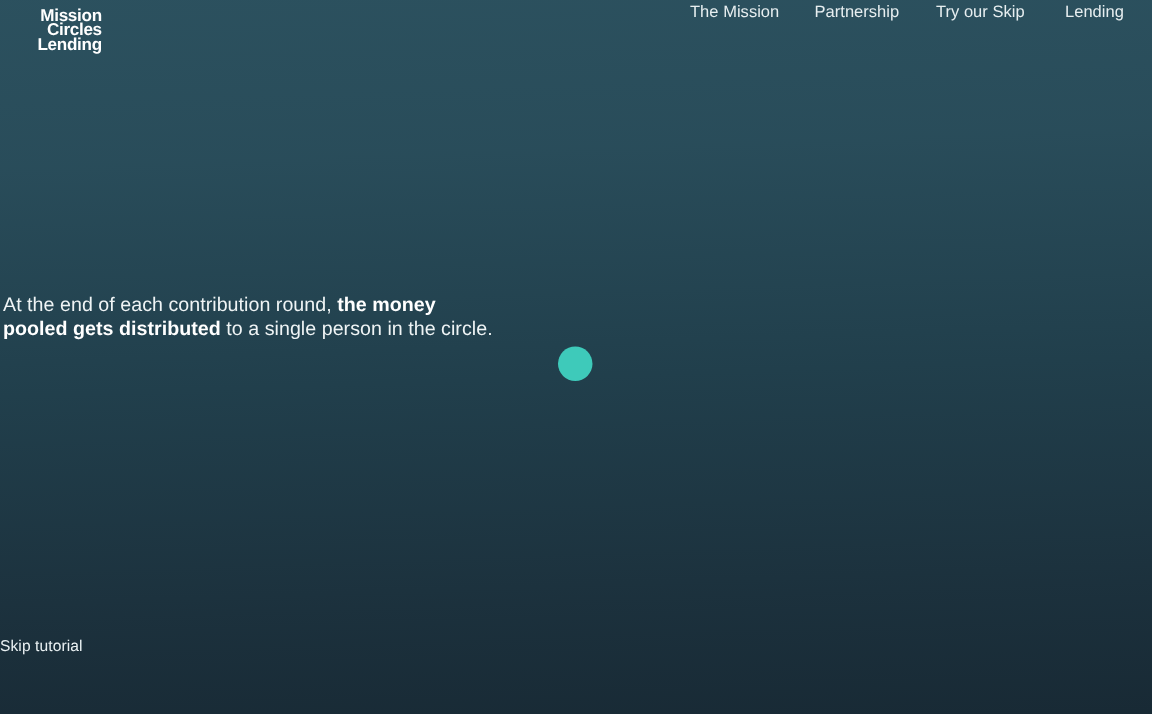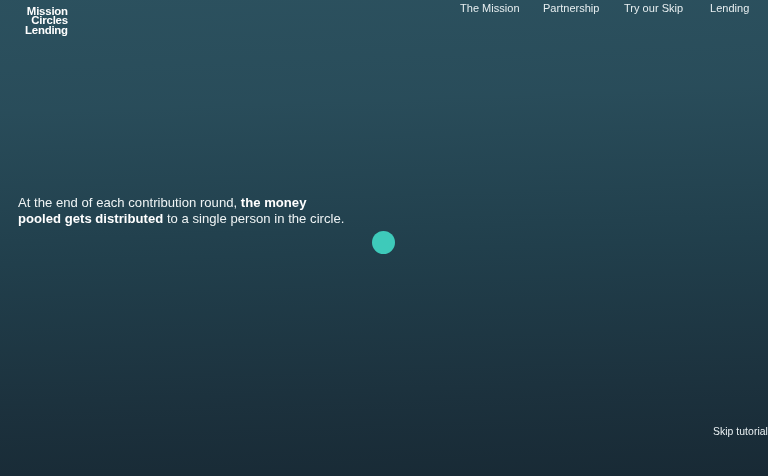--- a/index.html
+++ b/index.html
@@ -16,29 +16,29 @@
 
 .header{position:absolute;left:0;top:0;width:768px;height:44px;z-index:40;}
 .logo{position:absolute;left:18.7px;top:5.2px;display:flex;align-items:flex-start;}
 .logo-text{margin-left:1.2px;margin-top:1.6px;color:#ffffff;font-weight:bold;font-size:11.4px;
   line-height:9.5px;letter-spacing:-0.2px;text-align:right;width:48px;}
 .nav{position:absolute;top:0;left:0;width:768px;height:44px;}
 .nav a{position:absolute;top:2px;color:#e7eef0;font-size:11px;text-decoration:none;
   white-space:nowrap;letter-spacing:.02px;}
 
 
-.copy{position:absolute;left:18px;top:195px;width:332px;z-index:30;color:#eff4f5;}
+.copy{position:absolute;left:2px;top:195px;width:332px;z-index:30;color:#eff4f5;}
 .copy p{margin:0;font-size:13.1px;line-height:15.6px;letter-spacing:.02px;}
 .copy p.p2{margin-top:10px;}
 .copy b{font-weight:bold;color:#ffffff;}
 .nextbtn{position:absolute;left:372px;top:231px;width:23px;height:23px;border-radius:50%;
   background:#3ecaba;z-index:31;}
 
 
-.skip{position:absolute;left:0;top:426px;width:768px;text-align:right;z-index:30;
+.skip{position:absolute;left:0;top:426px;width:768px;text-align:left;z-index:30;
   color:#eaf1f3;font-size:10.4px;letter-spacing:.06px;line-height:12px;}
 .skip-chev{position:absolute;left:0;top:449px;width:768px;text-align:center;z-index:30;line-height:0;}
 </style>
 </head>
 <body>
 
 <div id="page">
 
   <div class="bg-photo">
 

